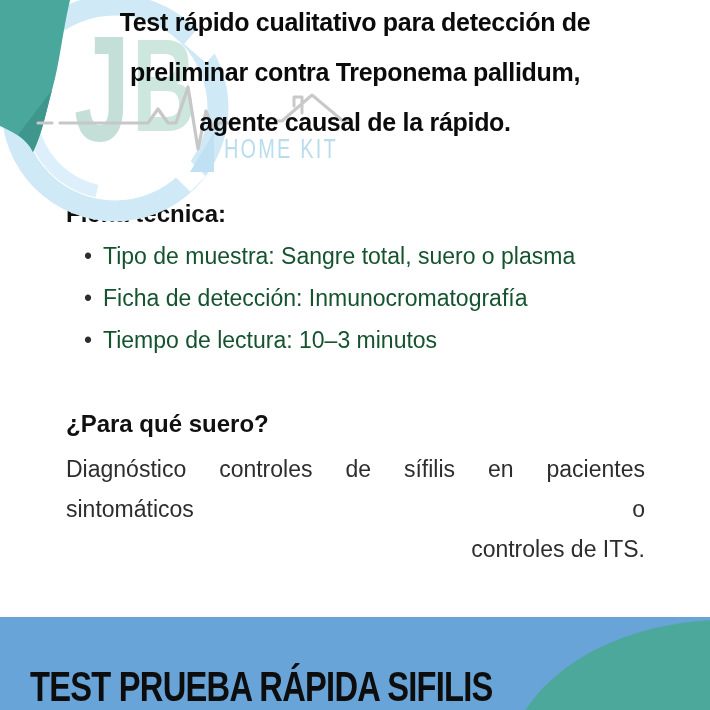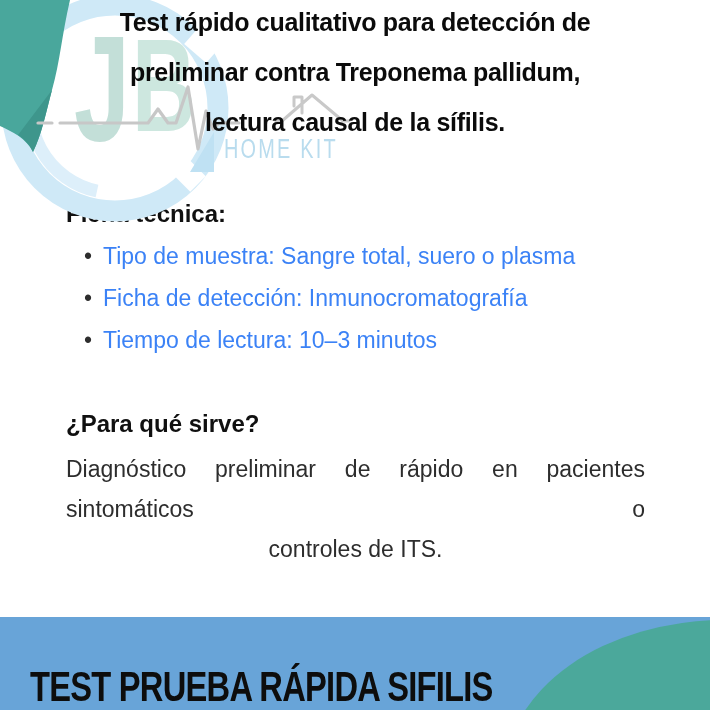--- a/index.html
+++ b/index.html
@@ -26,31 +26,31 @@
   }
   .heading-ficha { top: 202px; }
   .heading-sirve { top: 412px; }
 
   .spec-list {
     position: absolute; left: 84px; top: 243px; margin: 0; padding: 0;
     list-style: none; z-index: 2;
   }
   .spec-list li {
     display: flex; align-items: center;
-    font-size: 23px; line-height: 27px; margin-bottom: 15px; color: #3b82f6;
+    font-size: 23px; line-height: 27px; margin-bottom: 15px; color: #14532d;
   }
   .bullet-dot { width: 19px; flex: 0 0 19px; }
   .bullet-dot::before { content: "•"; color: #2d2d2d; }
 
   .purpose-para {
     position: absolute; left: 66px; top: 449px; width: 579px;
     font-size: 23px; line-height: 40px; color: #2d2d2d;
   }
   .para-line-justify { text-align: justify; text-align-last: justify; }
-  .para-line-left { text-align: center; }
+  .para-line-left { text-align: right; }
 
   
   .banner-band {
     position: absolute; left: 0; top: 617px; width: 710px; height: 93px;
     background: var(--banner-blue, #68a4d8); z-index: 4;
   }
   .dome-svg { position: absolute; left: 430px; top: 595px; z-index: 5; }
   .banner-title {
     position: absolute; left: 30px; top: 665px; z-index: 6;
     font-size: 43px; font-weight: bold; line-height: 1;
@@ -84,44 +84,44 @@
     <path d="M276,121 h6 L312,95 L343,121 h6 M294,106 v-9 h8 v16" fill="none" stroke-width="3" stroke-linejoin="round" stroke-linecap="round" style="stroke:var(--roof-gray,#c9c9c9)"></path>
 
     <polygon points="190,172 214,172 214,132" style="fill:var(--triangle-blue,#bfe1f3)"></polygon>
 
     <text x="224" y="158" font-size="27" letter-spacing="3" textLength="114" lengthAdjust="spacingAndGlyphs" style="fill:var(--home-kit-blue,#b9dcee)">HOME KIT</text>
   </svg>
 
   <div class="product-title">
     <div>Test rápido cualitativo para detección de</div>
     <div>preliminar contra Treponema pallidum,</div>
-    <div>lectura causal de la sífilis.</div>
+    <div>agente causal de la rápido.</div>
   </div>
 
   <div class="section-heading heading-ficha">Ficha técnica:</div>
 
   <ul class="spec-list">
     <li>
       <span class="bullet-dot"></span>
       <span>Tipo de muestra: Sangre total, suero o plasma</span>
     </li>
     <li>
       <span class="bullet-dot"></span>
       <span>Ficha de detección: Inmunocromatografía</span>
     </li>
     <li>
       <span class="bullet-dot"></span>
       <span>Tiempo de lectura: 10–3 minutos</span>
     </li>
   </ul>
 
-  <div class="section-heading heading-sirve">¿Para qué sirve?</div>
+  <div class="section-heading heading-sirve">¿Para qué suero?</div>
 
   <div class="purpose-para">
-    <div class="para-line-justify">Diagnóstico preliminar de rápido en pacientes sintomáticos o</div>
+    <div class="para-line-justify">Diagnóstico controles de sífilis en pacientes sintomáticos o</div>
     <div class="para-line-left">controles de ITS.</div>
   </div>
 
   <div class="banner-band"></div>
 
   <svg class="dome-svg" width="280" height="115" viewBox="0 0 280 115">
     <ellipse cx="295" cy="180" rx="220" ry="155" style="fill:var(--dome-teal,#4ba89b)"></ellipse>
   </svg>
 
   <div class="banner-title">TEST PRUEBA RÁPIDA SIFILIS</div>

